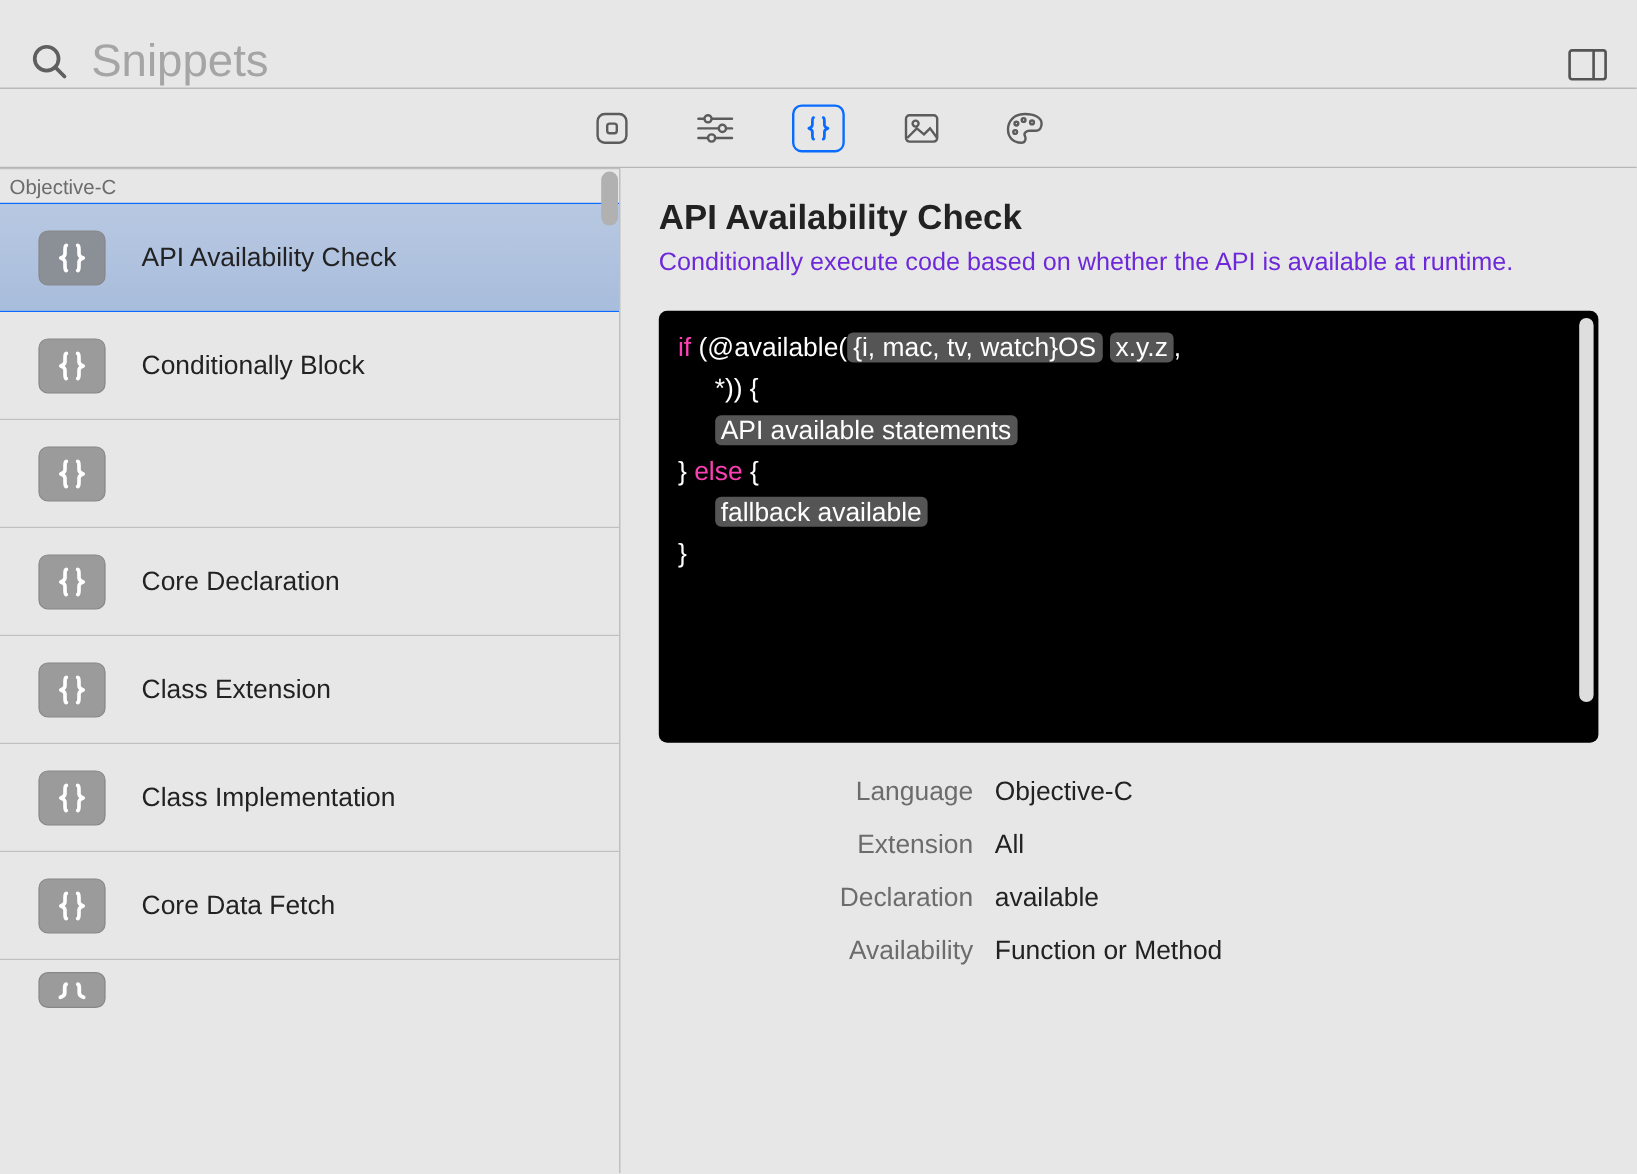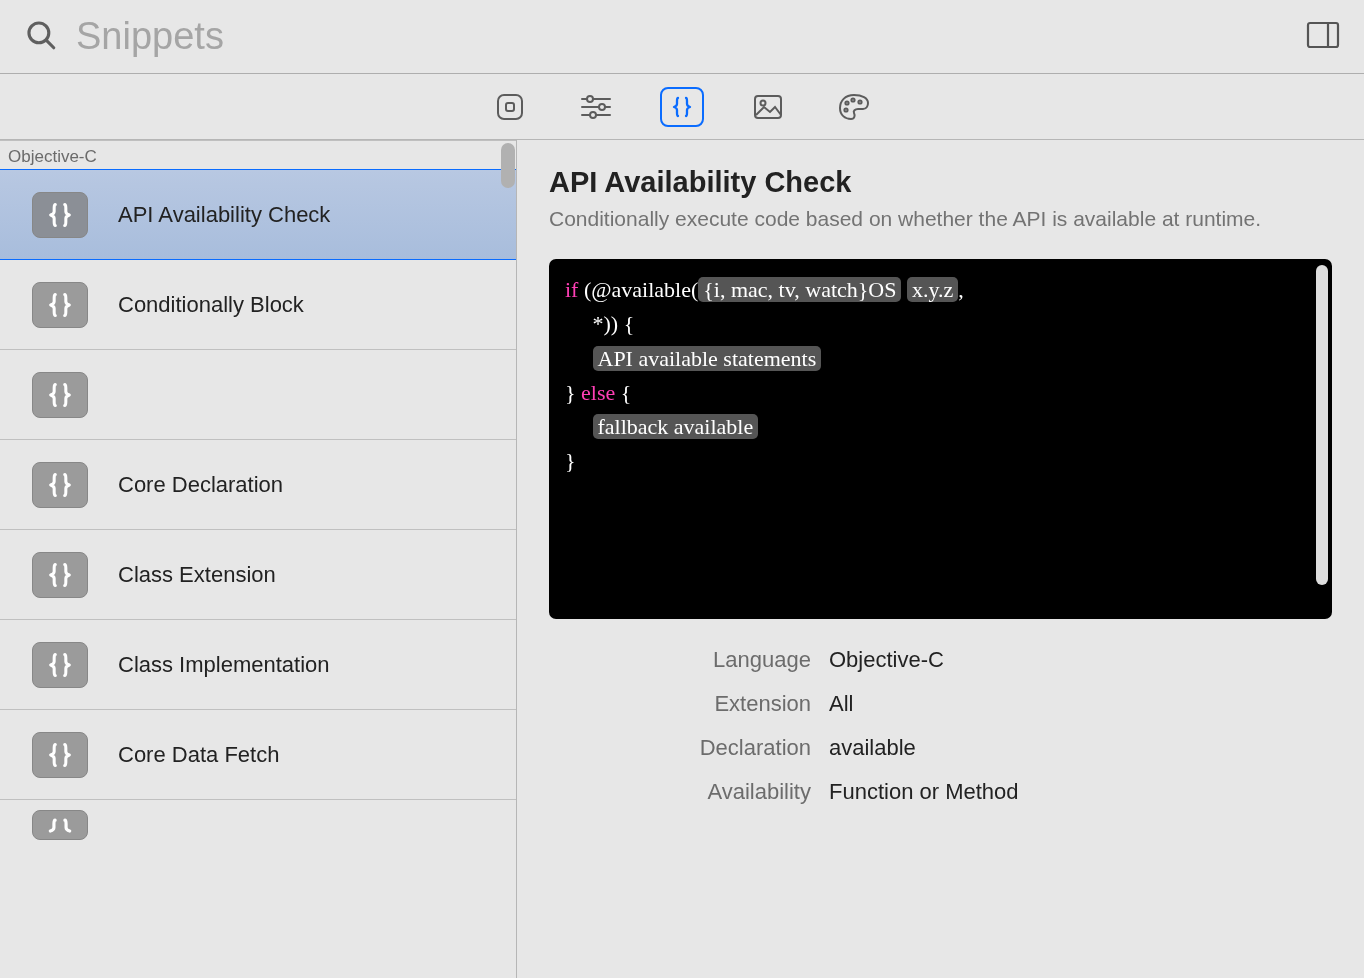--- a/index.html
+++ b/index.html
@@ -16,21 +16,21 @@
     width: 100%;
     height: 100%;
     display: flex;
     flex-direction: column;
     background: #e7e7e7;
   }
   
   .searchbar {
     height: 74px;
     display: flex;
-    align-items: center;
+    align-items: flex-end;
     padding: 0 24px;
     border-bottom: 1px solid #aeaeae;
   }
   .search-icon { color: #5f5f5f; flex-shrink: 0; margin-right: 18px; }
   .search-input {
     flex: 1;
     border: none;
     background: transparent;
     font-size: 38px;
     color: #222;
@@ -113,27 +113,27 @@
   }
   
   .detail {
     flex: 1;
     padding: 26px 32px 20px 32px;
     display: flex;
     flex-direction: column;
     overflow: hidden;
   }
   .detail-title { font-size: 29px; font-weight: 600; margin-bottom: 6px; }
-  .detail-desc { font-size: 21px; color: #737373; line-height: 1.35; }
+  .detail-desc { font-size: 21px; color: #6d28d9; line-height: 1.35; }
   .code {
     margin-top: 26px;
     background: #000;
     border-radius: 7px;
     padding: 14px 16px;
-    font-family: Liberation Serif, serif;
+    font-family: Liberation Sans, sans-serif;
     font-size: 22px;
     color: #fff;
     line-height: 1.55;
     height: 360px;
     position: relative;
     white-space: pre;
     overflow: hidden;
   }
   .kw { color: #ff3fb5; }
   .token {

